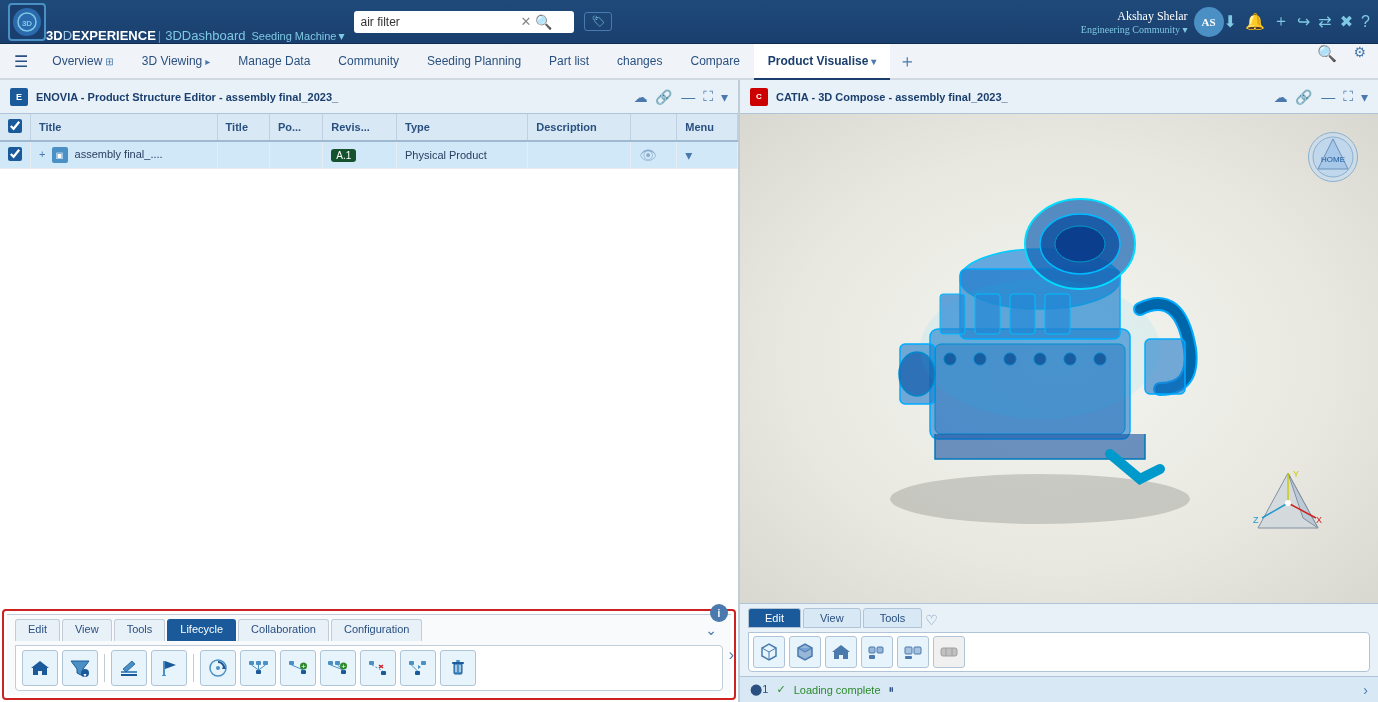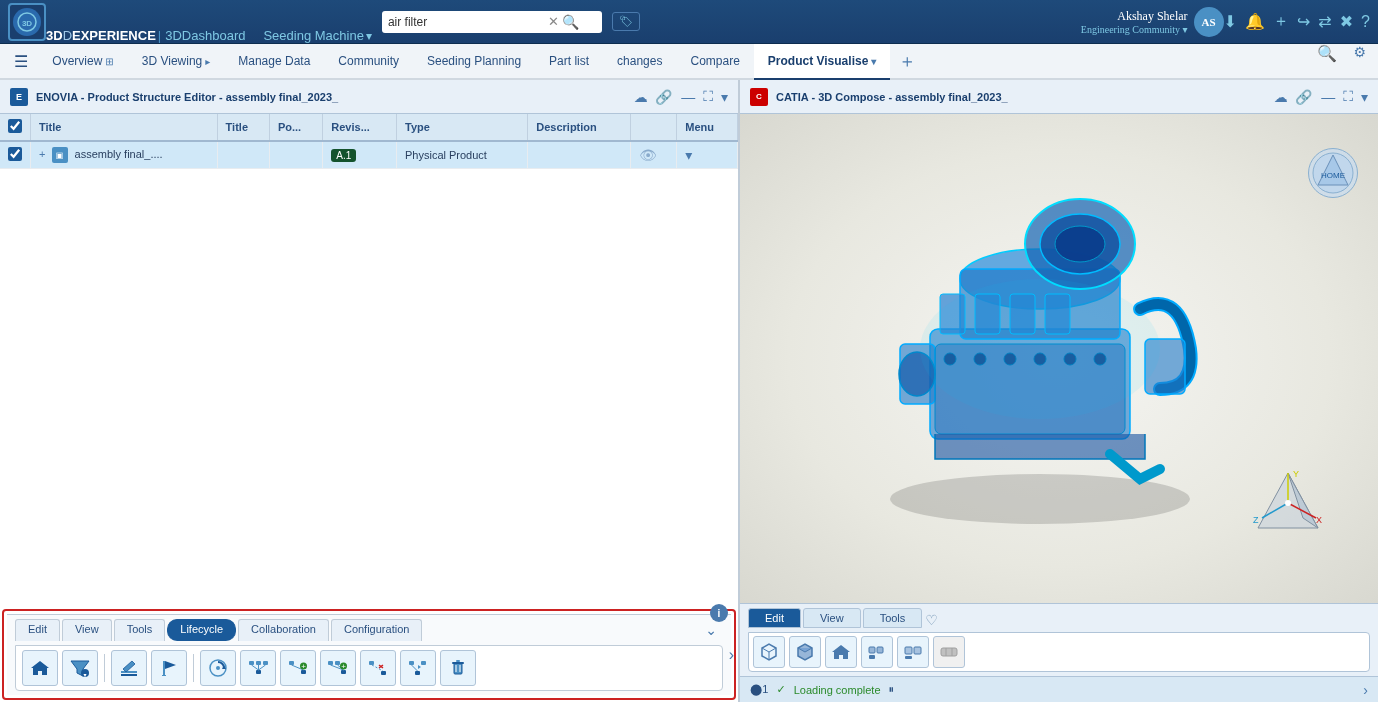--- a/index.html
+++ b/index.html
@@ -183,21 +183,21 @@
       padding: 3px 12px;
       border: 1px solid #c0ccd8;
       border-bottom: none;
       background: #e8f0f8;
       color: #2a5080;
       font-size: 11px;
       cursor: pointer;
       border-radius: 3px 3px 0 0;
     }
     .toolbar-tab.active {
-      background: #1a5a9a; color: #fff; border-color: #1a5a9a; border-radius: 10px;
+      background: #1a5a9a; color: #fff; border-color: #1a5a9a;
     }
     .toolbar-tab-extra { margin-left: auto; cursor: pointer; color: #4a7aad; font-size: 14px; padding: 3px 6px; }
     .toolbar-icons {
       display: flex;
       align-items: center;
       gap: 4px;
       padding: 4px 6px;
       border: 1px solid #c0ccd8;
       background: #fff;
       border-radius: 0 4px 4px 4px;
@@ -249,21 +249,21 @@
       transform: translate(-55%, -50%);
       width: 380px; height: 340px;
     }
     .axis-indicator {
       position: absolute;
       bottom: 60px; right: 50px;
       width: 80px; height: 80px;
     }
     .navigation-cube {
       position: absolute;
-      top: 34px; right: 20px;
+      top: 18px; right: 20px;
       width: 50px; height: 50px;
       background: rgba(200,220,240,0.7);
       border-radius: 50%;
       display: flex; align-items: center; justify-content: center;
       color: #4a7aad; font-size: 11px;
       border: 1px solid #8ab0d0;
     }
 
     
     .catia-bottom {
@@ -337,21 +337,21 @@
       <svg width="22" height="22" viewBox="0 0 22 22">
         <circle cx="11" cy="11" r="9" fill="none" stroke="#7ec8e3" stroke-width="1.5"></circle>
         <text x="11" y="15" text-anchor="middle" font-size="8" fill="#7ec8e3" font-weight="bold">3D</text>
       </svg>
     </div>
   </div>
   <div style="display:flex;align-items:baseline;gap:2px;">
     <span class="brand-text"><span>3D</span>D<span>EXPERIENCE</span></span>
     <span style="color:#4a90c4;font-size:13px;">|</span>
     <span class="dashboard-name">3DDashboard</span>
-    <span style="color:#7ec8e3;margin-left:16px;font-size:13px;">Seeding Machine</span>
+    <span style="color:#7ec8e3;margin-left:4px;font-size:11px;">Seeding Machine</span>
     <span style="color:#7ec8e3;font-size:12px;">▾</span>
   </div>
 
   <div class="search-bar">
     <input type="text" value="air filter" style="">
     <span class="clear-btn">✕</span>
     <span class="search-icon-btn">🔍</span>
   </div>
   <button class="search-tag-btn">🏷</button>
 

